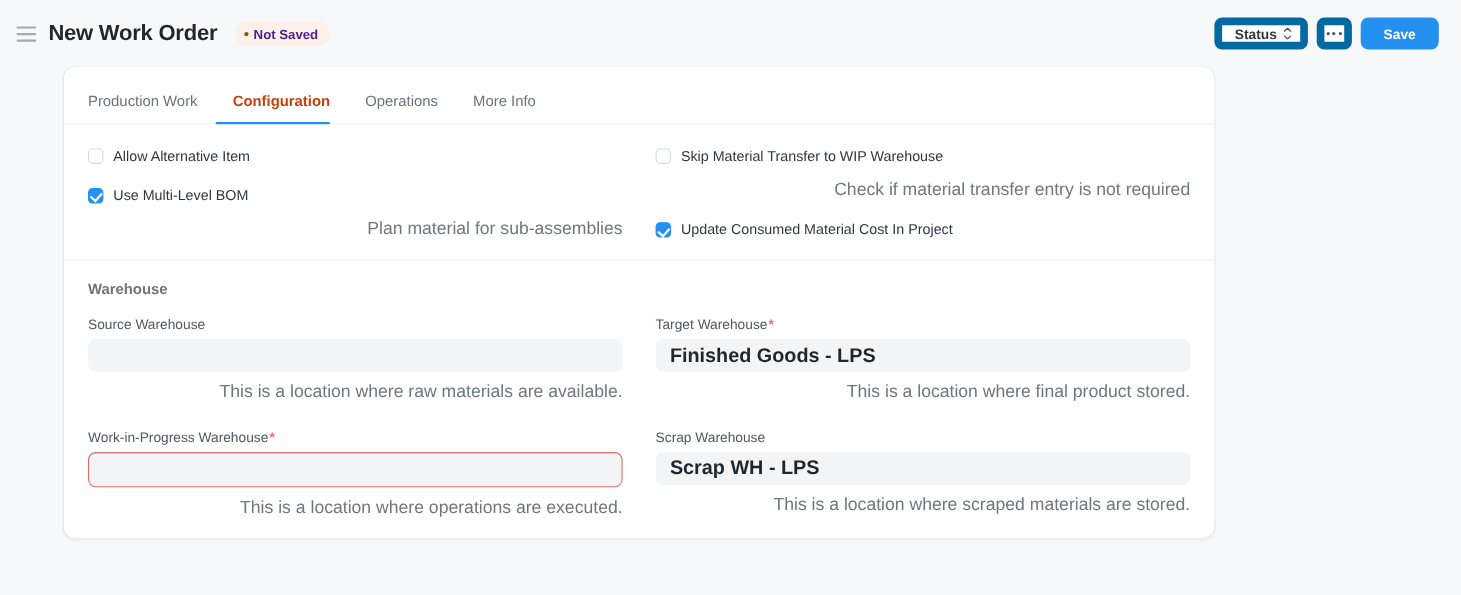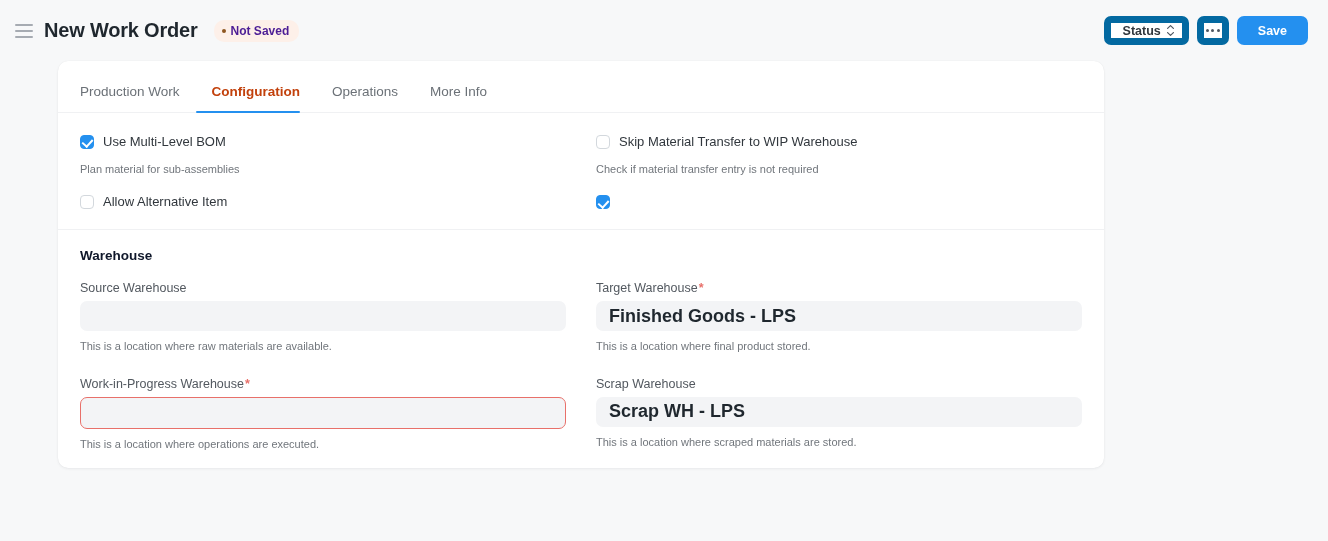--- a/index.html
+++ b/index.html
@@ -241,34 +241,35 @@
     transform: rotate(42deg);
   }
 
   .cb-label {
     font-size: 13px;
     color: #31373d;
     line-height: 1.3;
   }
 
   .helper {
-    font-size: 11px;
+    font-size: 16px;
     color: #71767c;
     line-height: 1.4;
+    text-align: right;
   }
 
   .cb-block { margin-bottom: 14px; }
   .cb-block:last-child { margin-bottom: 0; }
   .cb-block .helper { margin-top: 9px; }
 
   
   .section-heading {
     font-size: 13.5px;
     font-weight: bold;
-    color: #0f172a;
+    color: #737373;
     margin-bottom: 18px;
   }
 
   
   .field { margin-bottom: 22px; }
   .field:last-child { margin-bottom: 0; }
 
   .field-label {
     font-size: 12.5px;
     color: #52585f;
@@ -371,48 +372,49 @@
       </div>
     </div>
 
     <div class="section">
       <div class="grid2">
 
         <div class="col">
 
           <div class="cb-block">
             <div class="cb-row">
+              <span class="cb"></span>
+              <span class="cb-label">Allow Alternative Item</span>
+            </div>
+          </div>
+
+          <div class="cb-block">
+            <div class="cb-row">
               <span class="cb checked"></span>
               <span class="cb-label">Use Multi-Level BOM</span>
             </div>
             <div class="helper">Plan material for sub-assemblies</div>
-          </div>
-
-          <div class="cb-block">
-            <div class="cb-row">
-              <span class="cb"></span>
-              <span class="cb-label">Allow Alternative Item</span>
-            </div>
           </div>
 
         </div>
 
         <div class="col">
 
           <div class="cb-block">
             <div class="cb-row">
               <span class="cb"></span>
               <span class="cb-label">Skip Material Transfer to WIP Warehouse</span>
             </div>
             <div class="helper">Check if material transfer entry is not required</div>
           </div>
 
           <div class="cb-block">
             <div class="cb-row">
               <span class="cb checked"></span>
+              <span class="cb-label">Update Consumed Material Cost In Project</span>
             </div>
           </div>
 
         </div>
       </div>
     </div>
 
     <div class="section">
 
       <div class="section-heading">Warehouse</div>

